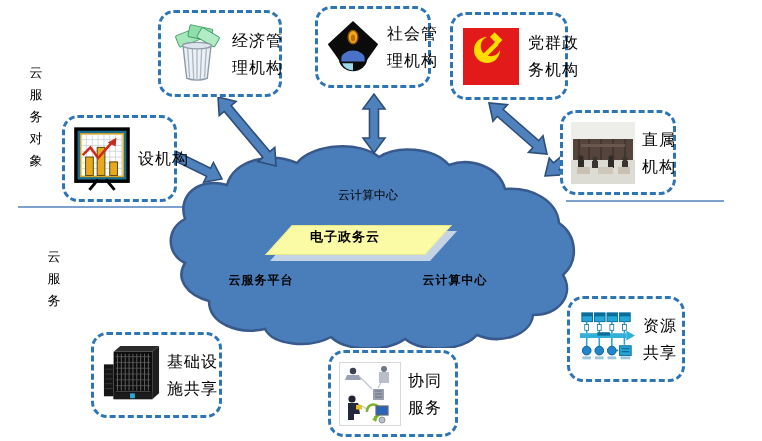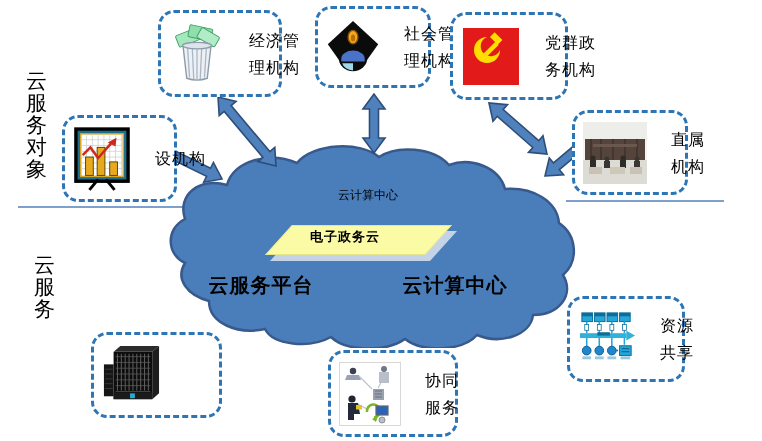--- a/index.html
+++ b/index.html
@@ -1,62 +1,62 @@
 <!DOCTYPE html>
 <html><head>
 <meta charset="utf-8">
 <style>
   html,body{margin:0;padding:0;background:#fff;}
   #canvas{
     position:relative;width:762px;height:441px;background:#fff;overflow:hidden;
     font-family:"Liberation Sans","DejaVu Sans",sans-serif;color:#000;
   }
   .node{
-    position:absolute;display:flex;align-items:center;gap:24px;
+    position:absolute;display:flex;align-items:center;gap:7px;
     border:3px dashed var(--box-border,#2E75B6);border-radius:16px;
     padding:0 4px 0 8px;box-sizing:border-box;background:#fff;
   }
   .node .label{font-size:16px;line-height:27px;white-space:nowrap;letter-spacing:1px;}
   .node .label span{display:block;}
   .vlabel{
-    position:absolute;width:20px;font-size:21px;line-height:22px;text-align:center;
-    word-break:break-all;letter-spacing:0;margin-top:8px;
+    position:absolute;width:20px;font-size:13px;line-height:22px;text-align:center;
+    word-break:break-all;letter-spacing:0;
   }
   .divider{position:absolute;height:2px;background:var(--divider,#7EA0CC);}
   .cloud-svg{position:absolute;left:165px;top:143px;width:412px;height:205px;}
   #cloud-path{fill:var(--cloud-fill,#4A7EBB);stroke:var(--cloud-stroke,#38598C);stroke-width:2.5;}
   .cloud-text{position:absolute;text-align:center;font-size:12px;}
   .platform-shadow{
     position:absolute;left:270px;top:231px;width:160px;height:30px;
     background:var(--platform-shadow,#C4D3E6);
     transform:skewX(-42deg);transform-origin:bottom left;
   }
   .platform{
     position:absolute;left:265px;top:225px;width:160px;height:30px;
     background:var(--platform-fill,#FBFBA6);border:1px solid #E6E68A;
     transform:skewX(-42deg);transform-origin:bottom left;box-sizing:border-box;
   }
   .platform-label{
     position:absolute;left:265px;top:228px;width:160px;text-align:center;
     font-weight:bold;font-size:13px;letter-spacing:1px;
   }
-  .platform-sub{font-weight:bold;font-size:20px;letter-spacing:1px;font-family:Liberation Serif, serif;}
+  .platform-sub{font-weight:bold;font-size:12px;letter-spacing:1px;font-family:Liberation Serif, serif;}
   #arrow-layer{position:absolute;left:0;top:0;width:762px;height:441px;pointer-events:none;}
   .icon-svg{flex:0 0 auto;}
 </style>
 </head>
 <body>
 
 <div id="canvas" style="--box-border: #2E75B6; --cloud-fill: #4A7EBB; --cloud-stroke: #38598C; --platform-fill: #FBFBA6; --platform-shadow: #C4D3E6; --divider: #7EA0CC;">
 
   <div class="divider" style="left:18px;top:206px;width:212px;"></div>
   <div class="divider" style="left:566px;top:200px;width:158px;"></div>
 
   <div class="vlabel" style="left:26px;top:62px;">云服务对象</div>
-  <div class="vlabel" style="left:34px;top:246px;">云服务</div>
+  <div class="vlabel" style="left:44px;top:246px;">云服务</div>
 
   <svg class="cloud-svg" viewBox="0 0 412 205">
     <path id="cloud-path" d="M 20,120
       C 2,112 0,86 20,76
       C 12,52 34,34 62,42
       C 68,18 104,8 132,20
       C 148,0 196,-2 214,14
       C 232,2 268,4 284,22
       C 306,14 334,24 340,46
       C 368,44 392,58 394,80
@@ -140,21 +140,21 @@
       <rect x="38" y="36" width="8" height="14" fill="#E8A91D" stroke="#5A4500"></rect>
       <polyline points="10,29 18,21 26,32 41,15" fill="none" stroke="#CC2A1E" stroke-width="2.6"></polyline>
       <polygon points="45,11 44,20 36,16" fill="#CC2A1E"></polygon>
       <path d="M17,65 L26,54 M43,65 L34,54" stroke="#000" stroke-width="3"></path>
     </svg>
     <div class="label">
       <span>设机构</span>
     </div>
   </div>
 
-  <div class="node" style="left:572px;top:110px;width:116px;height:85px;">
+  <div class="node" style="left:560px;top:110px;width:116px;height:85px;">
     <svg class="icon-svg" width="64" height="62" viewBox="0 0 64 62">
       <rect x="0" y="0" width="64" height="62" fill="#F4F4F1"></rect>
       <rect x="0" y="0" width="64" height="19" fill="#EDEDE9"></rect>
       <rect x="2" y="17" width="60" height="21" fill="#54443C"></rect>
       <path d="M8,17 v21 M18,17 v21 M30,17 v21 M42,17 v21 M54,17 v21" stroke="#3E312B" stroke-width="1.5"></path>
       <rect x="10" y="22" width="44" height="3" fill="#6A584E"></rect>
       <rect x="0" y="38" width="64" height="24" fill="#DCDBD4"></rect>
       <circle cx="10" cy="36" r="2.5" fill="#2E2B28"></circle>
         <rect x="7" y="38" width="6" height="8" fill="#2E2B28"></rect>
       <circle cx="24" cy="37" r="2.5" fill="#3A3530"></circle>
@@ -182,20 +182,24 @@
       <rect x="12" y="7" width="40" height="49" fill="#0D0D0D"></rect>
       <g stroke="#4A4A4A" stroke-width="1">
         <path d="M14,12 h36 M14,18 h36 M14,24 h36 M14,30 h36 M14,36 h36 M14,42 h36 M14,48 h36"></path>
       </g>
       <g stroke="#5C5C5C" stroke-width="1.1">
         <path d="M16,9 v38 M20,9 v38 M24,9 v38 M28,9 v38 M32,9 v38 M36,9 v38 M40,9 v38 M44,9 v38 M48,9 v38"></path>
       </g>
       <rect x="12" y="49" width="40" height="7" fill="#1B1B1B"></rect>
       <rect x="29" y="50" width="5" height="5" fill="#2AA9D2"></rect>
     </svg>
+    <div class="label">
+      <span>基础设</span>
+      <span>施共享</span>
+    </div>
   </div>
 
   <div class="node" style="left:328px;top:350px;width:130px;height:87px;">
     <svg class="icon-svg" width="62" height="64" viewBox="0 0 62 64">
       <rect x="0.5" y="0.5" width="61" height="63" fill="#FFFFFF" stroke="#D8D8D8"></rect>
       <g stroke="#BEC3CB" stroke-width="1.2" fill="none">
         <path d="M21,15 L33,27 M43,19 L39,26 M17,41 L28,47 M41,37 L45,31"></path>
       </g>
       <circle cx="14" cy="9" r="3.2" fill="#3A3F54"></circle>
       <path d="M8,13 L20,13 L22,18 L6,18 Z" fill="#9AA3B5"></path>

